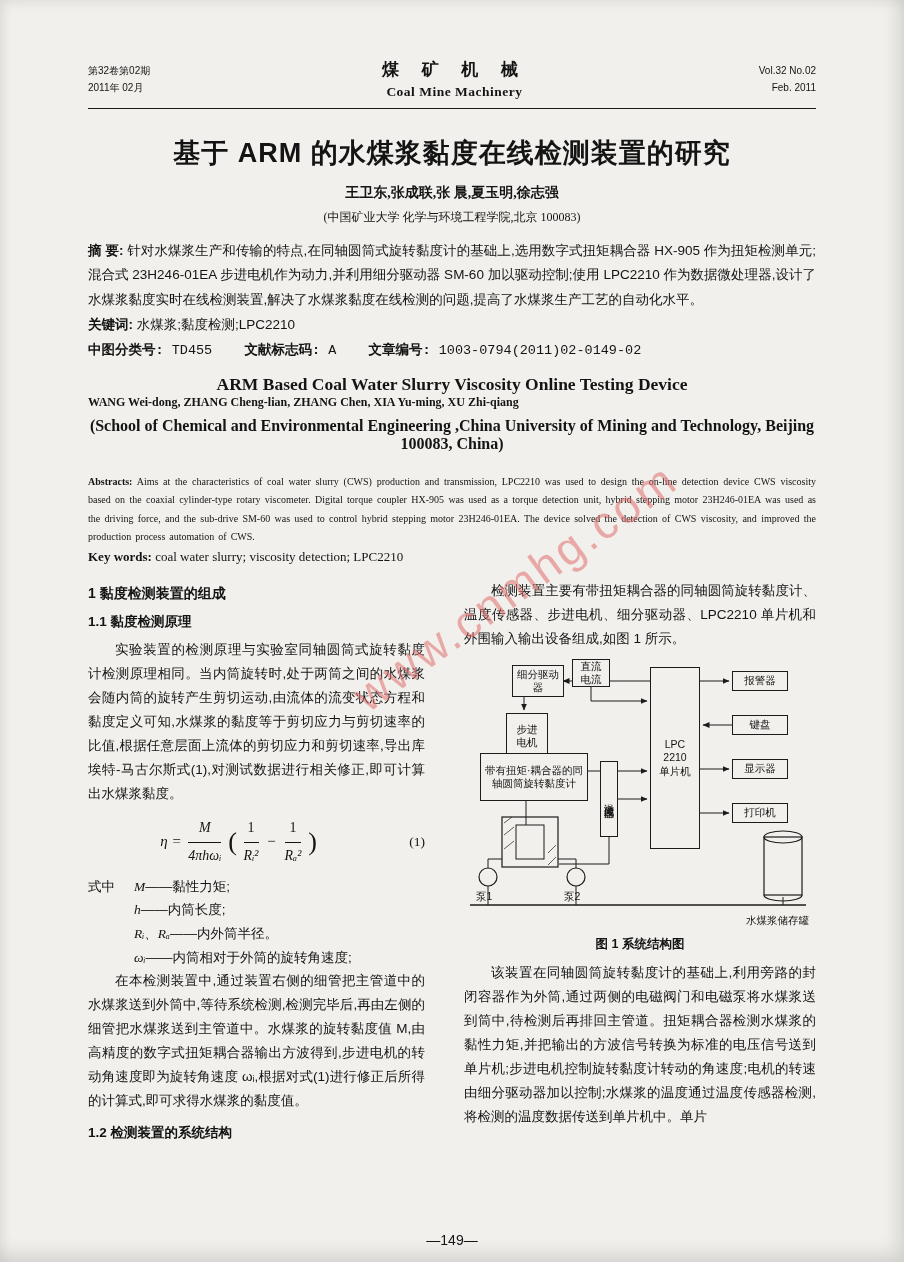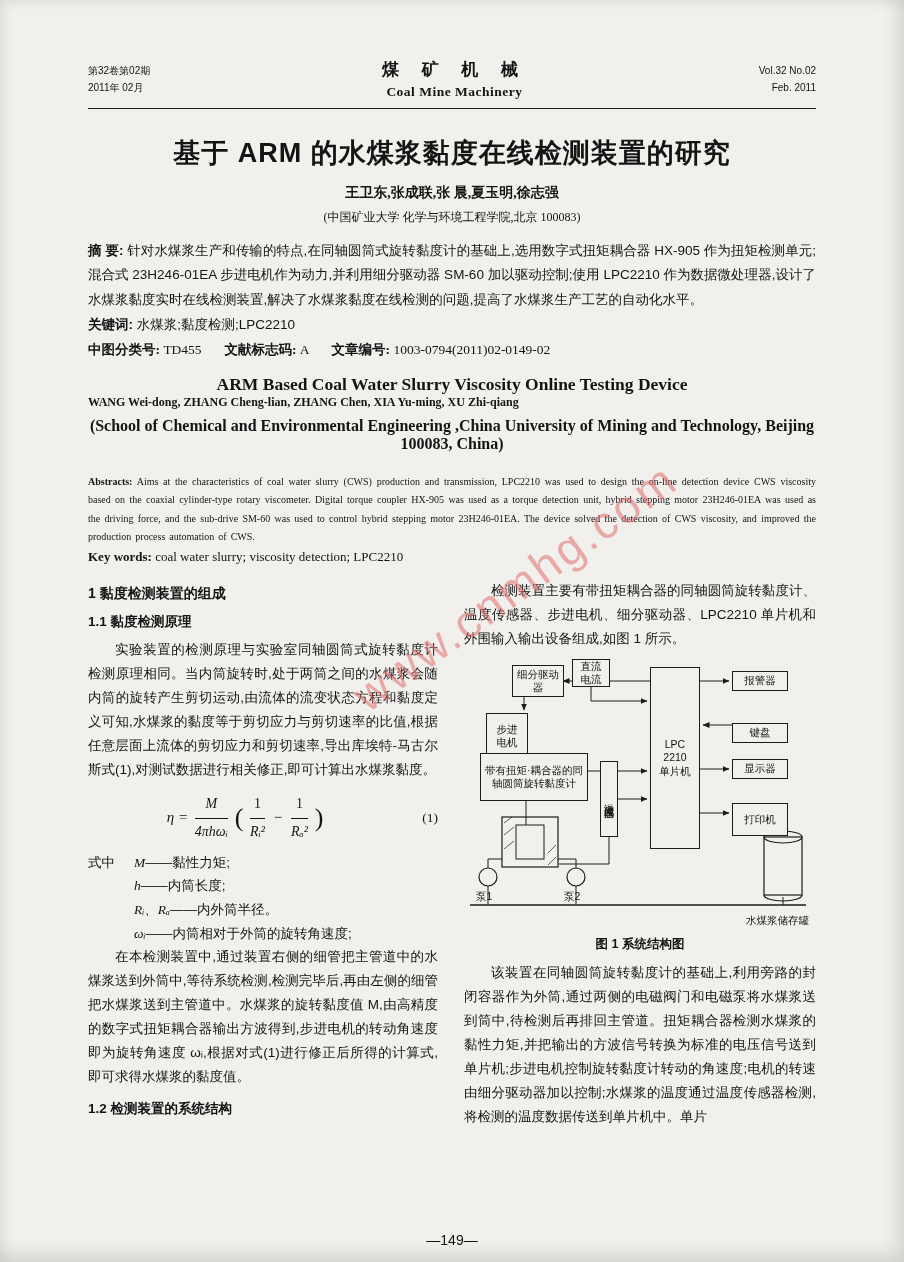--- a/index.html
+++ b/index.html
@@ -38,33 +38,33 @@
   .authors-cn{margin-top:13px;text-align:center;font-size:14px;font-weight:bold;}
   .affil-cn{margin-top:7px;text-align:center;font-size:12px;}
   
   .abstract-cn{
     margin-top:13px;font-size:13.5px;line-height:1.8;text-align:justify;
     font-family:"Liberation Sans","DejaVu Sans",sans-serif;
   }
   .abstract-cn .lbl{font-weight:bold;}
   .kw-line{margin-top:4px;font-size:13.5px;font-family:"Liberation Sans",sans-serif;}
   .kw-line .lbl{font-weight:bold;}
-  .clc-line{margin-top:7px;font-size:13.5px;font-family:Liberation Serif, serif;}
+  .clc-line{margin-top:7px;font-size:13.5px;font-family:Liberation Mono, monospace;}
   .clc-line .lbl{font-weight:bold;}
   .clc-line .gap{display:inline-block;width:16px;}
   
   .title-en{margin-top:15px;text-align:center;font-size:17.5px;font-weight:bold;}
   .authors-en{text-align:left;font-size:12px;font-weight:bold;}
   .affil-en{margin-top:7px;text-align:center;font-size:16px;font-weight:bold;}
   .abstract-en{margin-top:20px;font-size:10px;line-height:1.85;text-align:justify;word-spacing:1.5px;}
   .abstract-en .lbl{font-weight:bold;}
   .kw-en{margin-top:2px;font-size:13px;}
   .kw-en .lbl{font-weight:bold;}
   
-  .body-cols{display:flex;gap:26px;margin-top:14px;}
+  .body-cols{display:flex;gap:39px;margin-top:14px;}
   .col{width:352px;font-size:13.5px;line-height:1.78;text-align:justify;
        font-family:"Liberation Sans","DejaVu Sans",sans-serif;}
   .col p{margin:0;text-indent:2em;}
   .sec-h1{font-weight:bold;font-size:14px;margin:2px 0 4px;}
   .sec-h2{font-weight:bold;font-size:13.5px;margin:2px 0 4px;}
   
   .formula{display:flex;align-items:center;margin:10px 0 6px;font-family:"Liberation Serif",serif;}
   .f-body{flex:1;text-align:center;font-size:15px;}
   .f-var{font-style:italic;}
   .frac{display:inline-block;vertical-align:middle;margin:0 3px;text-align:center;font-size:14px;}
@@ -261,31 +261,31 @@
 
             <line x1="319" y1="238" x2="319" y2="246" stroke="#1c1c1c" stroke-width="1"></line>
             <rect x="300" y="178" width="38" height="58" fill="none" stroke="#1c1c1c" stroke-width="1.2"></rect>
             <ellipse cx="319" cy="178" rx="19" ry="6" fill="none" stroke="#1c1c1c" stroke-width="1.2"></ellipse>
             <path d="M300,236 A19,6 0 0,0 338,236" fill="none" stroke="#1c1c1c" stroke-width="1.2"></path>
           </svg>
 
           <div class="fbox" style="left:48px;top:6px;width:52px;height:32px;">细分驱动器</div>
           <div class="fbox pre" style="left:108px;top:0;width:38px;height:28px;">直流
 电流</div>
-          <div class="fbox pre" style="left:22px;top:54px;width:42px;height:46px;">步进
+          <div class="fbox pre" style="left:42px;top:54px;width:42px;height:46px;">步进
 电机</div>
           <div class="fbox" style="left:16px;top:94px;width:108px;height:48px;">带有扭矩·耦合器的同轴圆筒旋转黏度计</div>
           <div class="fbox vert" style="left:136px;top:102px;width:18px;height:76px;">温度传感器</div>
           <div class="fbox pre" style="left:186px;top:8px;width:50px;height:182px;">LPC
 2210
 单片机</div>
           <div class="fbox" style="left:268px;top:12px;width:56px;height:20px;">报警器</div>
-          <div class="fbox" style="left:268px;top:64px;width:56px;height:20px;">键盘</div>
+          <div class="fbox" style="left:268px;top:56px;width:56px;height:20px;">键盘</div>
           <div class="fbox" style="left:268px;top:100px;width:56px;height:20px;">显示器</div>
-          <div class="fbox" style="left:268px;top:144px;width:56px;height:33px;">打印机</div>
+          <div class="fbox" style="left:268px;top:144px;width:56px;height:20px;">打印机</div>
 
           <div class="flabel" style="left:12px;top:228px;">泵1</div>
           <div class="flabel" style="left:100px;top:228px;">泵2</div>
           <div class="flabel" style="left:282px;top:252px;">水煤浆储存罐</div>
         </div>
         <div class="fig-caption">图 1  系统结构图</div>
       </div>
 
       <p>该装置在同轴圆筒旋转黏度计的基础上,利用旁路的封闭容器作为外筒,通过两侧的电磁阀门和电磁泵将水煤浆送到筒中,待检测后再排回主管道。扭矩耦合器检测水煤浆的黏性力矩,并把输出的方波信号转换为标准的电压信号送到单片机;步进电机控制旋转黏度计转动的角速度;电机的转速由细分驱动器加以控制;水煤浆的温度通过温度传感器检测,将检测的温度数据传送到单片机中。单片</p>
     </div>

